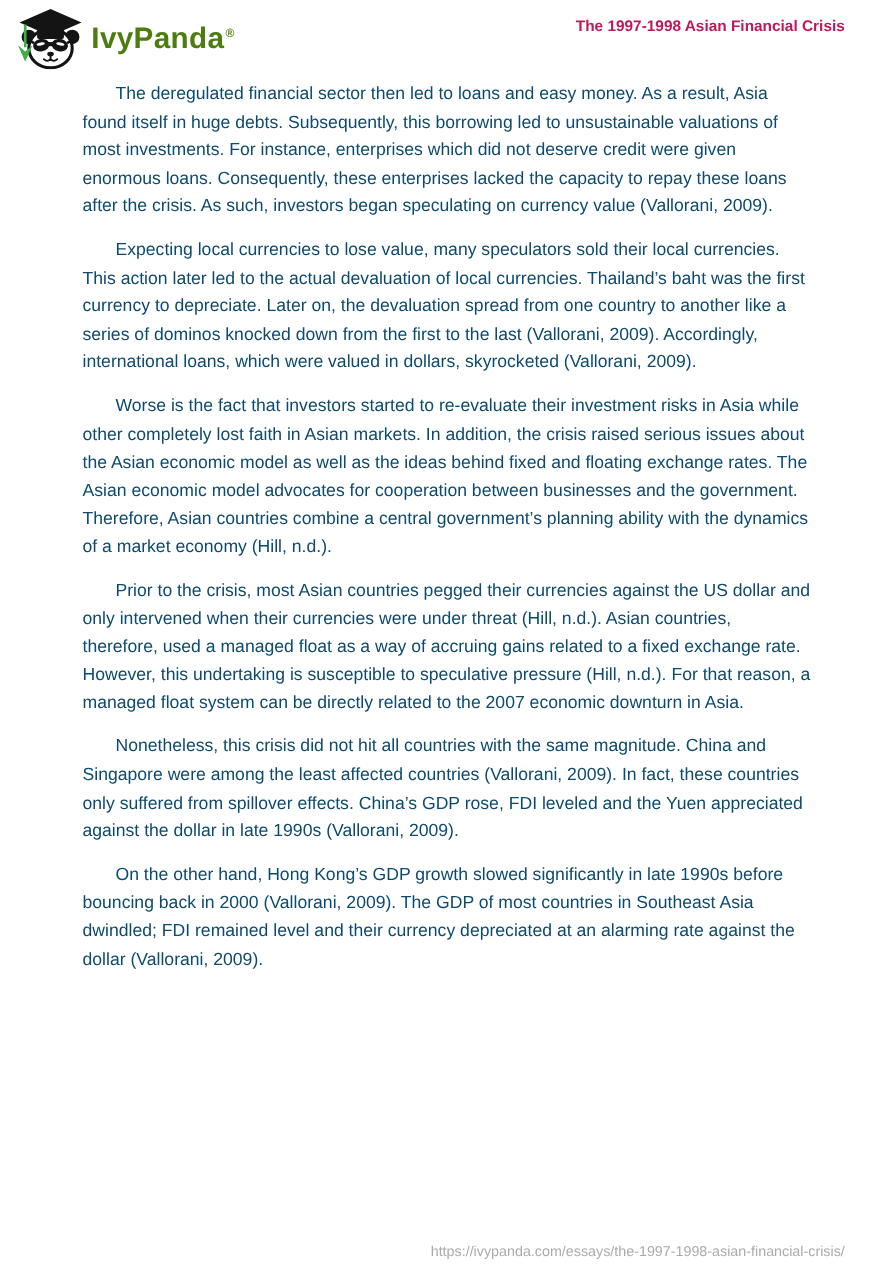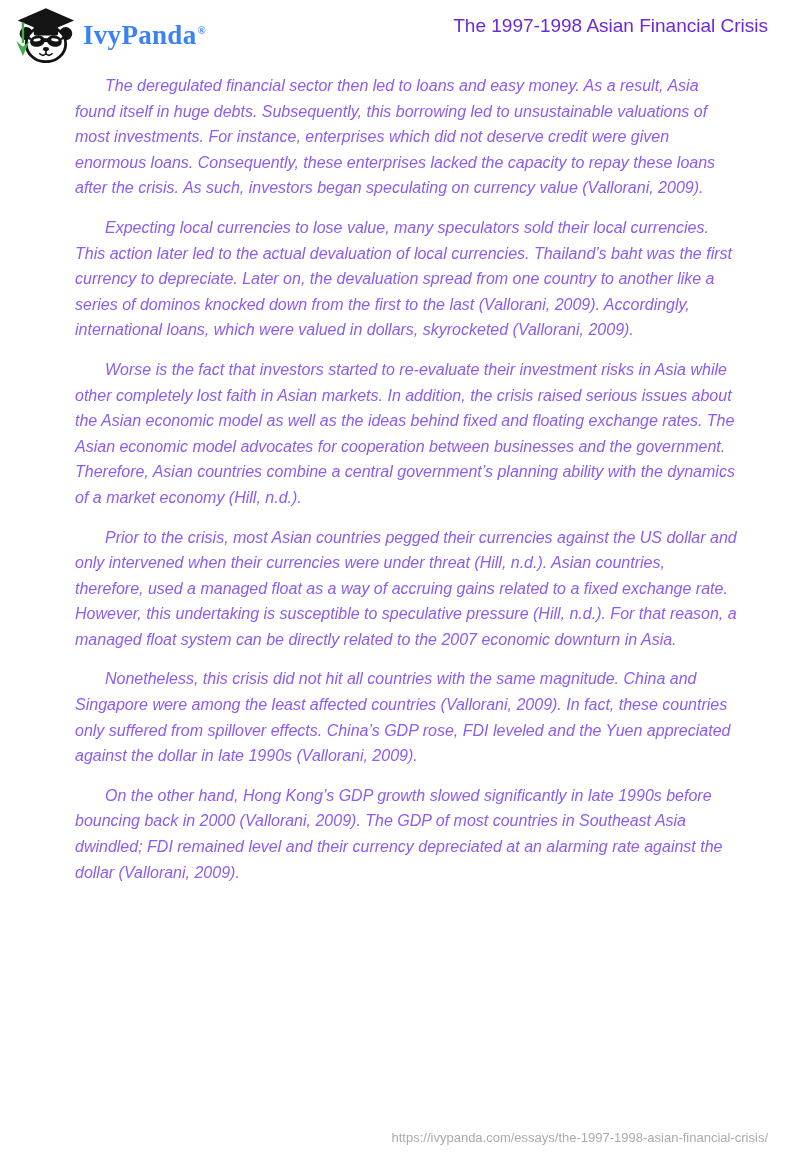--- a/index.html
+++ b/index.html
@@ -21,53 +21,53 @@
   }
   .brand {
     display: flex;
     align-items: center;
     gap: 7px;
     text-decoration: none;
     cursor: pointer;
   }
   .logo-icon svg { display: block; }
   .brand-name {
-    font-family: Liberation Serif, serif;
+    font-family: Liberation Sans, sans-serif;
     font-weight: 700;
     font-size: 27px;
-    color: #3b82f6;
+    color: #4d7c0f;
     letter-spacing: 0.3px;
     line-height: 56px;
   }
   .reg {
     font-size: 11px;
     font-weight: 700;
     line-height: 0;
     vertical-align: super;
     margin-left: 1px;
   }
   .doc-title {
-    font-size: 19px;
-    color: #6d28d9;
+    font-size: 14px;
+    color: #be185d;
     padding-top: 9px;
     text-align: right;
+    font-weight: bold;
   }
   .content {
     position: absolute;
     top: 73px;
     left: 75px;
     width: 662px;
   }
   .content p {
     font-size: 16px;
     line-height: 25.6px;
     text-indent: 30px;
-    color: #8b5cf6;
+    color: #0c4a6e;
     margin: 0 0 14px 0;
-    font-style: italic;
   }
   .footer {
     position: absolute;
     right: 32px;
     bottom: 15px;
     font-size: 13px;
     text-align: right;
     padding-left: 11px;
   }
   .footer .url {

